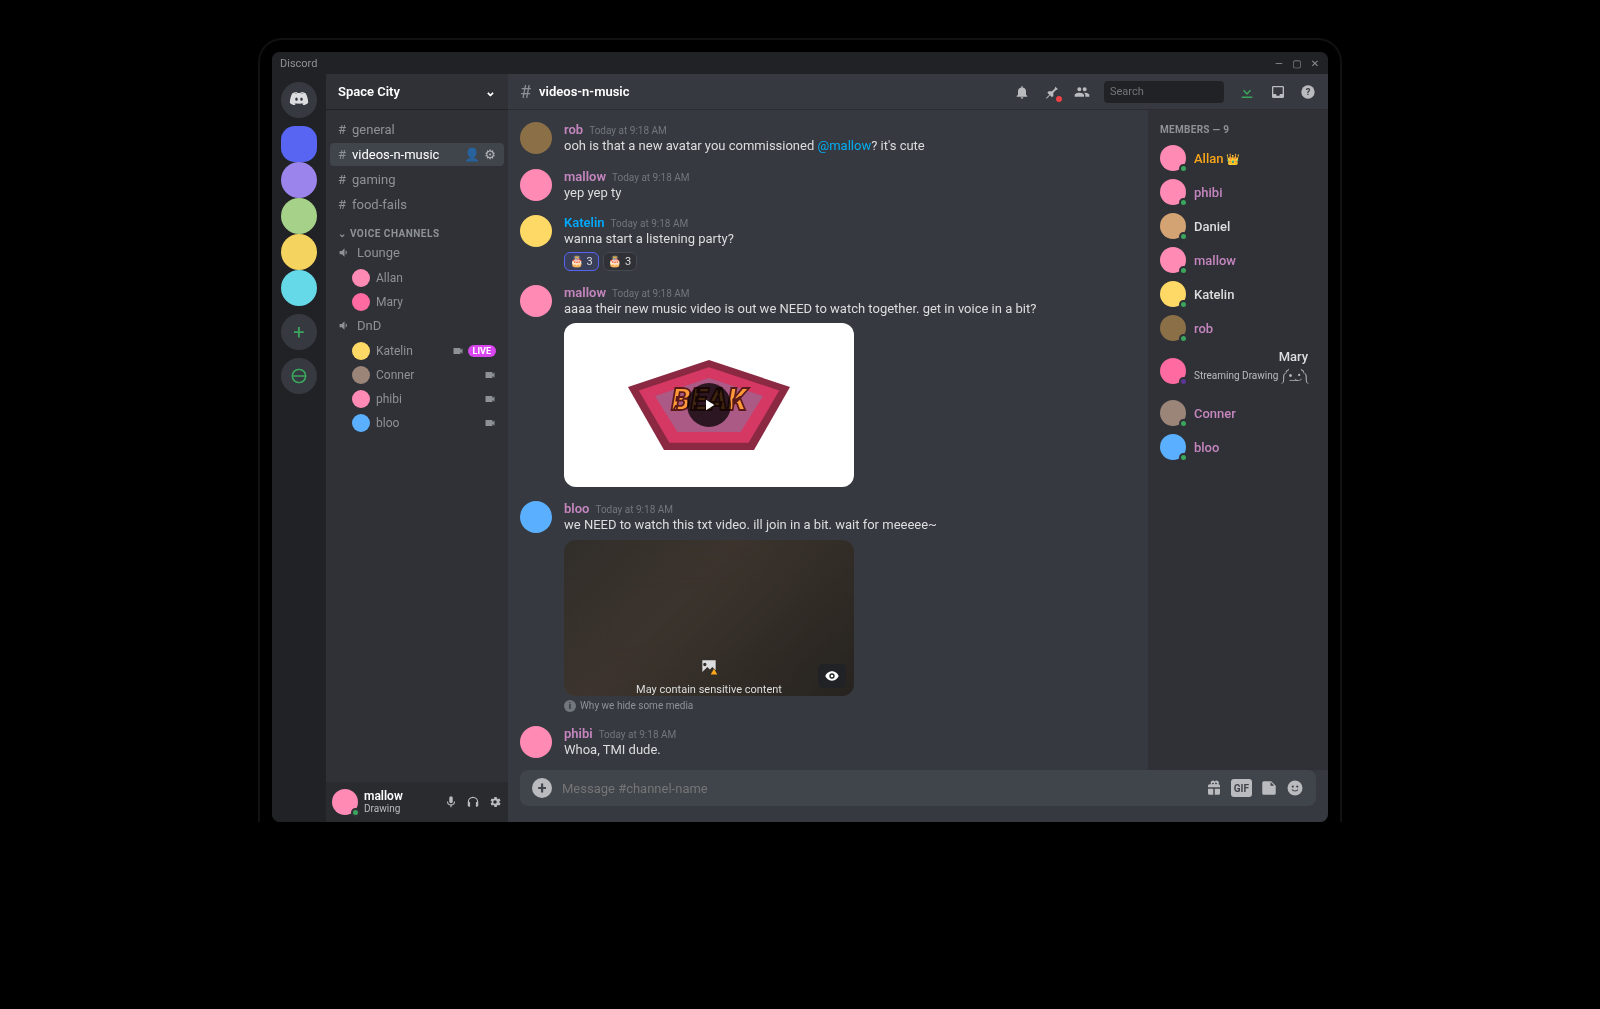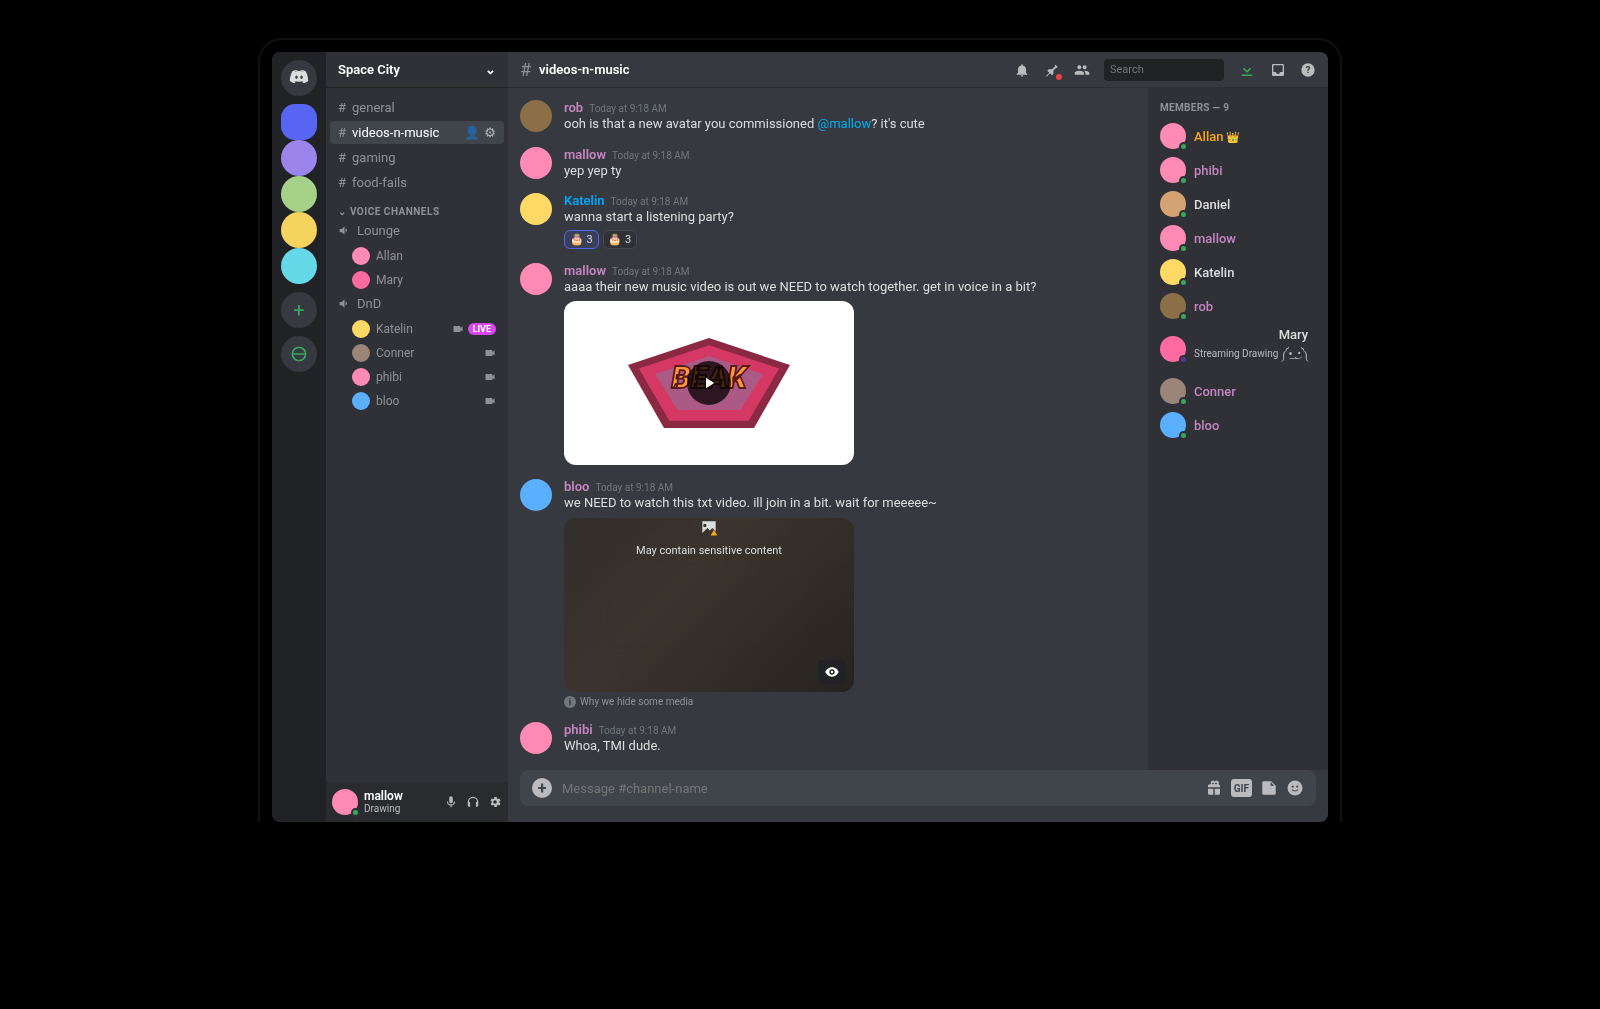--- a/index.html
+++ b/index.html
@@ -52,21 +52,21 @@
 .msg .ts { font-size:10px; color:#72767d; }
 .msg .txt { font-size:13px; color:#dcddde; line-height:1.35; }
 .mention { color:#00aff4; cursor:pointer; }
 .reacts { display:flex; gap:4px; margin-top:4px; }
 .react { background:#2f3136; border:1px solid #454950; border-radius:6px; padding:2px 5px; font-size:11px; color:#dcddde; display:flex; align-items:center; gap:3px; cursor:pointer; }
 .react.me { background:rgba(88,101,242,.15); border-color:#5865f2; }
 .embed { margin-top:6px; border-radius:12px; overflow:hidden; position:relative; }
 .vid { width:290px; height:164px; background:#fff; display:flex; align-items:center; justify-content:center; position:relative; }
 .vid svg.logo { width:180px; }
 .playbtn { position:absolute; width:44px; height:44px; background:rgba(0,0,0,.75); border-radius:50%; display:flex; align-items:center; justify-content:center; cursor:pointer; }
-.sens { width:290px; height:174px; background:linear-gradient(135deg,#3a3530,#4a3f35 40%,#2a2520); display:flex; align-items:center; justify-content:flex-start; flex-direction:column; gap:8px; color:#dcddde; font-size:11px; position:relative; filter:contrast(1); }
+.sens { width:290px; height:156px; background:linear-gradient(135deg,#3a3530,#4a3f35 40%,#2a2520); display:flex; align-items:center; justify-content:flex-end; flex-direction:column; gap:8px; color:#dcddde; font-size:11px; position:relative; filter:contrast(1); }
 .sens .blur { position:absolute; inset:0; backdrop-filter:blur(20px); background:rgba(30,30,30,.3); }
 .sens .cnt { position:relative; display:flex; flex-direction:column; align-items:center; gap:6px; }
 .eyebtn { position:absolute; right:8px; bottom:8px; background:#202225; border-radius:5px; padding:4px 6px; cursor:pointer; }
 .hlink { font-size:10px; color:#8e9297; margin-top:4px; display:flex; align-items:center; gap:4px; cursor:pointer; }
 .inputbar { padding:0 12px 16px; }
 .inputbox { background:#40444b; border-radius:8px; display:flex; align-items:center; padding:8px 12px; gap:10px; }
 .inputbox .plus { width:20px; height:20px; background:#b9bbbe; border-radius:50%; display:flex; align-items:center; justify-content:center; color:#40444b; font-weight:700; cursor:pointer; }
 .inputbox input { flex:1; background:transparent; border:none; outline:none; color:#dcddde; font-size:13px; }
 .inputbox .ricons { display:flex; gap:8px; color:#b9bbbe; }
 .inputbox .ricons span { cursor:pointer; display:flex; align-items:center; font-size:13px; font-weight:700; }
@@ -80,20 +80,28 @@
 .on { background:#3ba55d; }
 .str { background:#593695; }
 .crown { color:#faa61a; font-size:11px; }
 svg { display:block; }
 </style>
 </head>
 <body>
 
 <div class="laptop">
 <div class="screen">
+  <div class="titlebar">
+    <span>Discord</span>
+    <div class="wbtns">
+      <span class="wbtn">—</span>
+      <span class="wbtn">▢</span>
+      <span class="wbtn">✕</span>
+    </div>
+  </div>
   <div class="app">
     <div class="servers">
       <div class="srv home">
         <svg width="20" height="20" viewBox="0 0 24 24" fill="#dcddde">
               <path d="M20 4C18 3 16 2.5 14 2.5l-.3.6c2 .5 3.5 1.3 5 2.3-2-1-4-1.7-6.7-1.7S7.3 4.4 5.3 5.4c1.5-1 3-1.8 5-2.3l-.3-.6C8 2.5 6 3 4 4 2 7.5 1 11.5 1 15.5c1.7 1.5 4 2.5 6 2.5l1-1.5c-1-.3-2-.8-2.8-1.5.2.1 2.5 1.5 6.8 1.5s6.6-1.4 6.8-1.5c-.8.7-1.8 1.2-2.8 1.5l1 1.5c2 0 4.3-1 6-2.5 0-4-1-8-3-11.5zM9 13c-.8 0-1.5-.9-1.5-2s.7-2 1.5-2 1.5.9 1.5 2-.7 2-1.5 2zm6 0c-.8 0-1.5-.9-1.5-2s.7-2 1.5-2 1.5.9 1.5 2-.7 2-1.5 2z"></path>
             </svg>
       </div>
       <div id="srv-icons">
             <div class="srv sel" style="background: rgb(88, 101, 242);"></div>
             <div class="srv" style="background: rgb(155, 132, 236);"></div>

